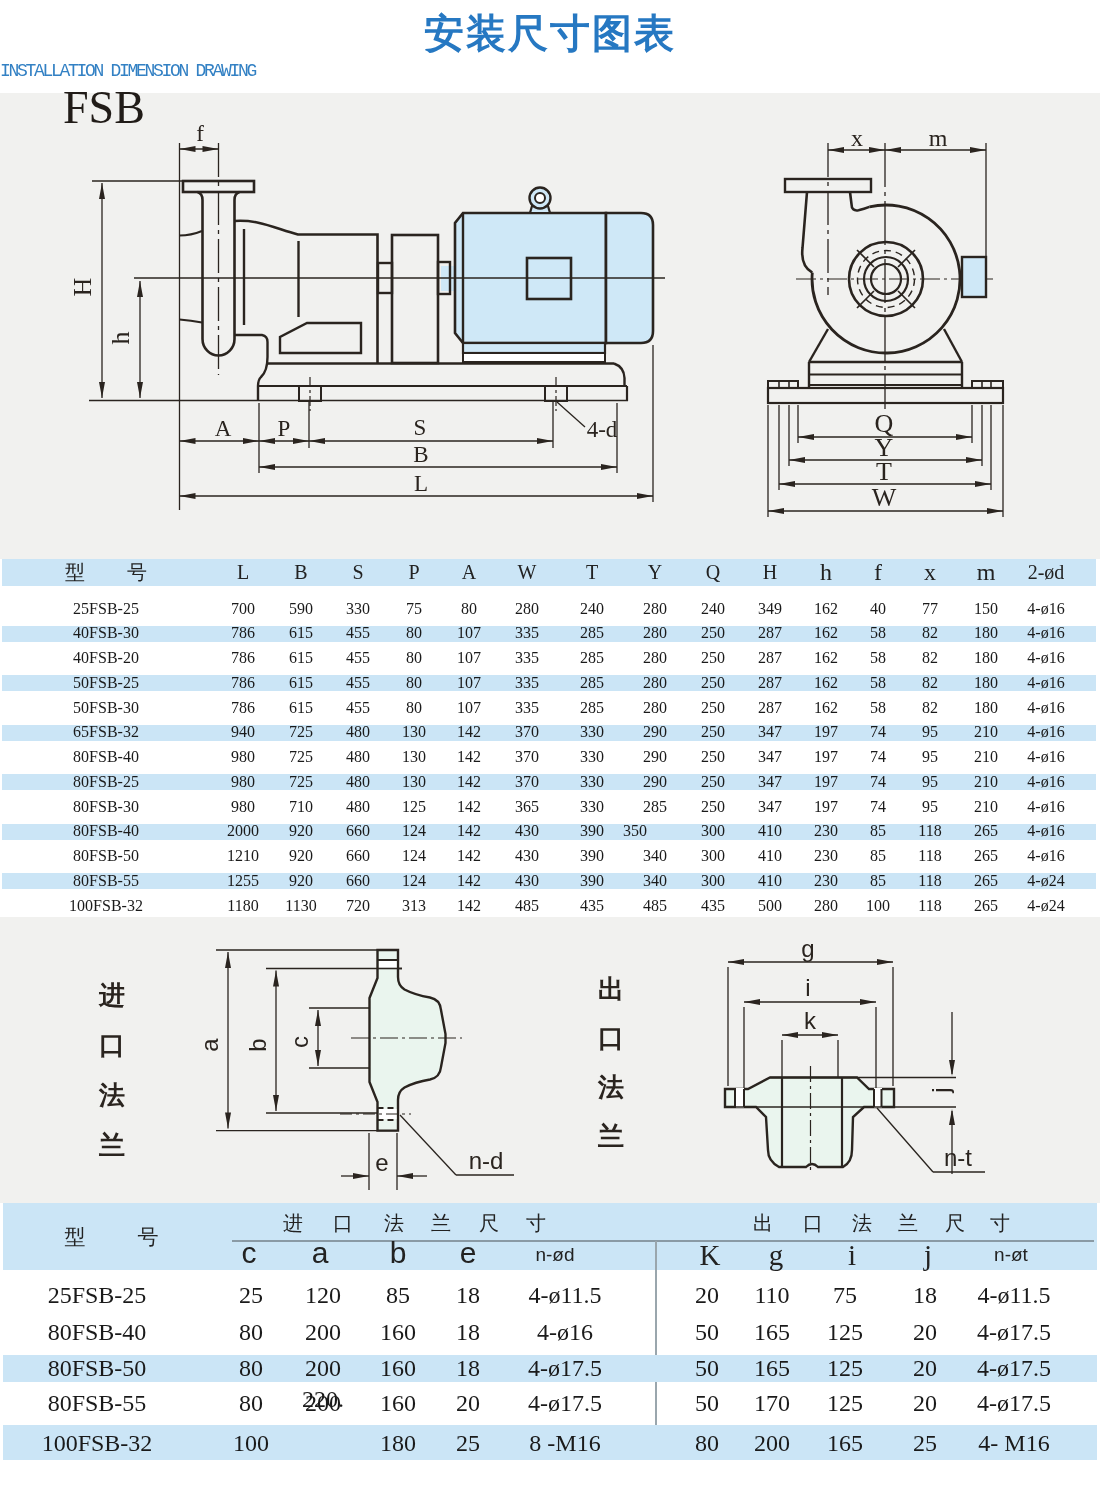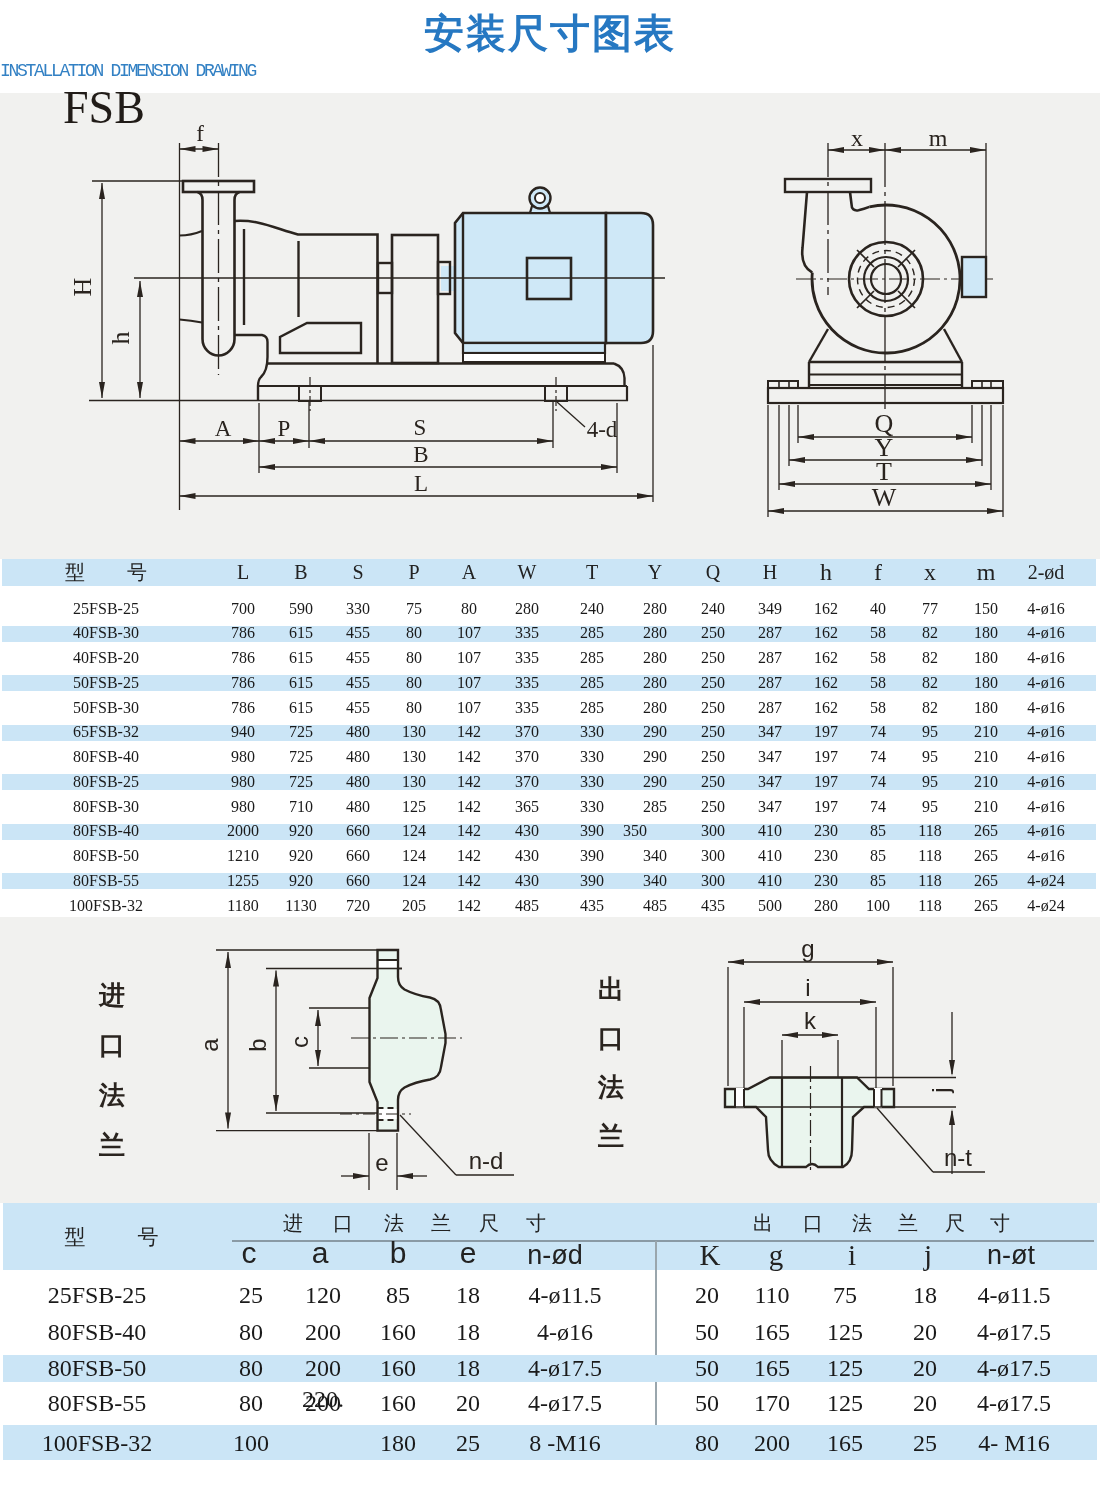--- a/index.html
+++ b/index.html
@@ -17,21 +17,21 @@
 .t1d{position:absolute;transform:translateX(-50%);font-family:"Liberation Serif",serif;font-size:16px;
 line-height:24.75px;color:#1a1a1a;white-space:nowrap;}
 .t2m{position:absolute;transform:translateX(-50%);font-family:"Liberation Serif",serif;font-size:21px;
 line-height:44px;color:#222;}
 .t2c{position:absolute;transform:translateX(-50%);font-family:"Liberation Serif",serif;font-size:20px;
 line-height:33px;color:#222;}
 .t2s{position:absolute;transform:translateX(-50%);font-family:"Liberation Sans",sans-serif;font-size:30px;
 line-height:30px;color:#222;white-space:nowrap;}
 .t2sk{position:absolute;transform:translateX(-50%);font-family:"Liberation Serif",serif;font-size:29px;
 line-height:30px;color:#222;white-space:nowrap;}
-.t2sn{position:absolute;transform:translateX(-50%);font-family:"Liberation Sans",sans-serif;font-size:27px;
+.t2sn{position:absolute;transform:translateX(-50%);font-family:"Liberation Sans",sans-serif;font-size:19px;
 line-height:30px;color:#222;white-space:nowrap;}
 .t2d{position:absolute;transform:translateX(-50%);font-family:"Liberation Serif",serif;font-size:24px;
 line-height:30px;color:#1a1a1a;white-space:nowrap;}
 </style></head>
 <body>
 <div class="gray" style="top:93px;height:466px;"></div>
 <div class="gray" style="top:917px;height:286px;"></div>
 <div class="title">安装尺寸图表</div>
 <div class="subtitle">INSTALLATION DIMENSION DRAWING</div>
 <div class="fsb">FSB</div>
@@ -472,21 +472,21 @@
 <span class="t1d" style="left:770px;top:868.8px;">410</span>
 <span class="t1d" style="left:826px;top:868.8px;">230</span>
 <span class="t1d" style="left:878px;top:868.8px;">85</span>
 <span class="t1d" style="left:930px;top:868.8px;">118</span>
 <span class="t1d" style="left:986px;top:868.8px;">265</span>
 <span class="t1d" style="left:1046px;top:868.8px;">4-ø24</span>
 <span class="t1d" style="left:106px;top:893.5px;">100FSB-32</span>
 <span class="t1d" style="left:243px;top:893.5px;">1180</span>
 <span class="t1d" style="left:301px;top:893.5px;">1130</span>
 <span class="t1d" style="left:358px;top:893.5px;">720</span>
-<span class="t1d" style="left:414px;top:893.5px;">205</span>
+<span class="t1d" style="left:414px;top:893.5px;">313</span>
 <span class="t1d" style="left:469px;top:893.5px;">142</span>
 <span class="t1d" style="left:527px;top:893.5px;">485</span>
 <span class="t1d" style="left:592px;top:893.5px;">435</span>
 <span class="t1d" style="left:655px;top:893.5px;">485</span>
 <span class="t1d" style="left:713px;top:893.5px;">435</span>
 <span class="t1d" style="left:770px;top:893.5px;">500</span>
 <span class="t1d" style="left:826px;top:893.5px;">280</span>
 <span class="t1d" style="left:878px;top:893.5px;">100</span>
 <span class="t1d" style="left:930px;top:893.5px;">118</span>
 <span class="t1d" style="left:986px;top:893.5px;">265</span>

